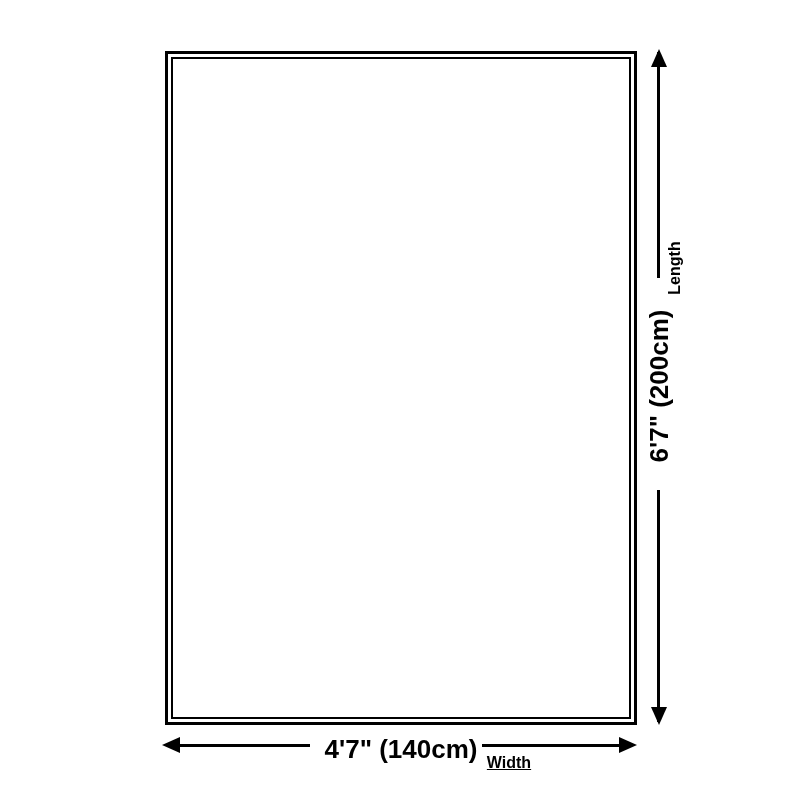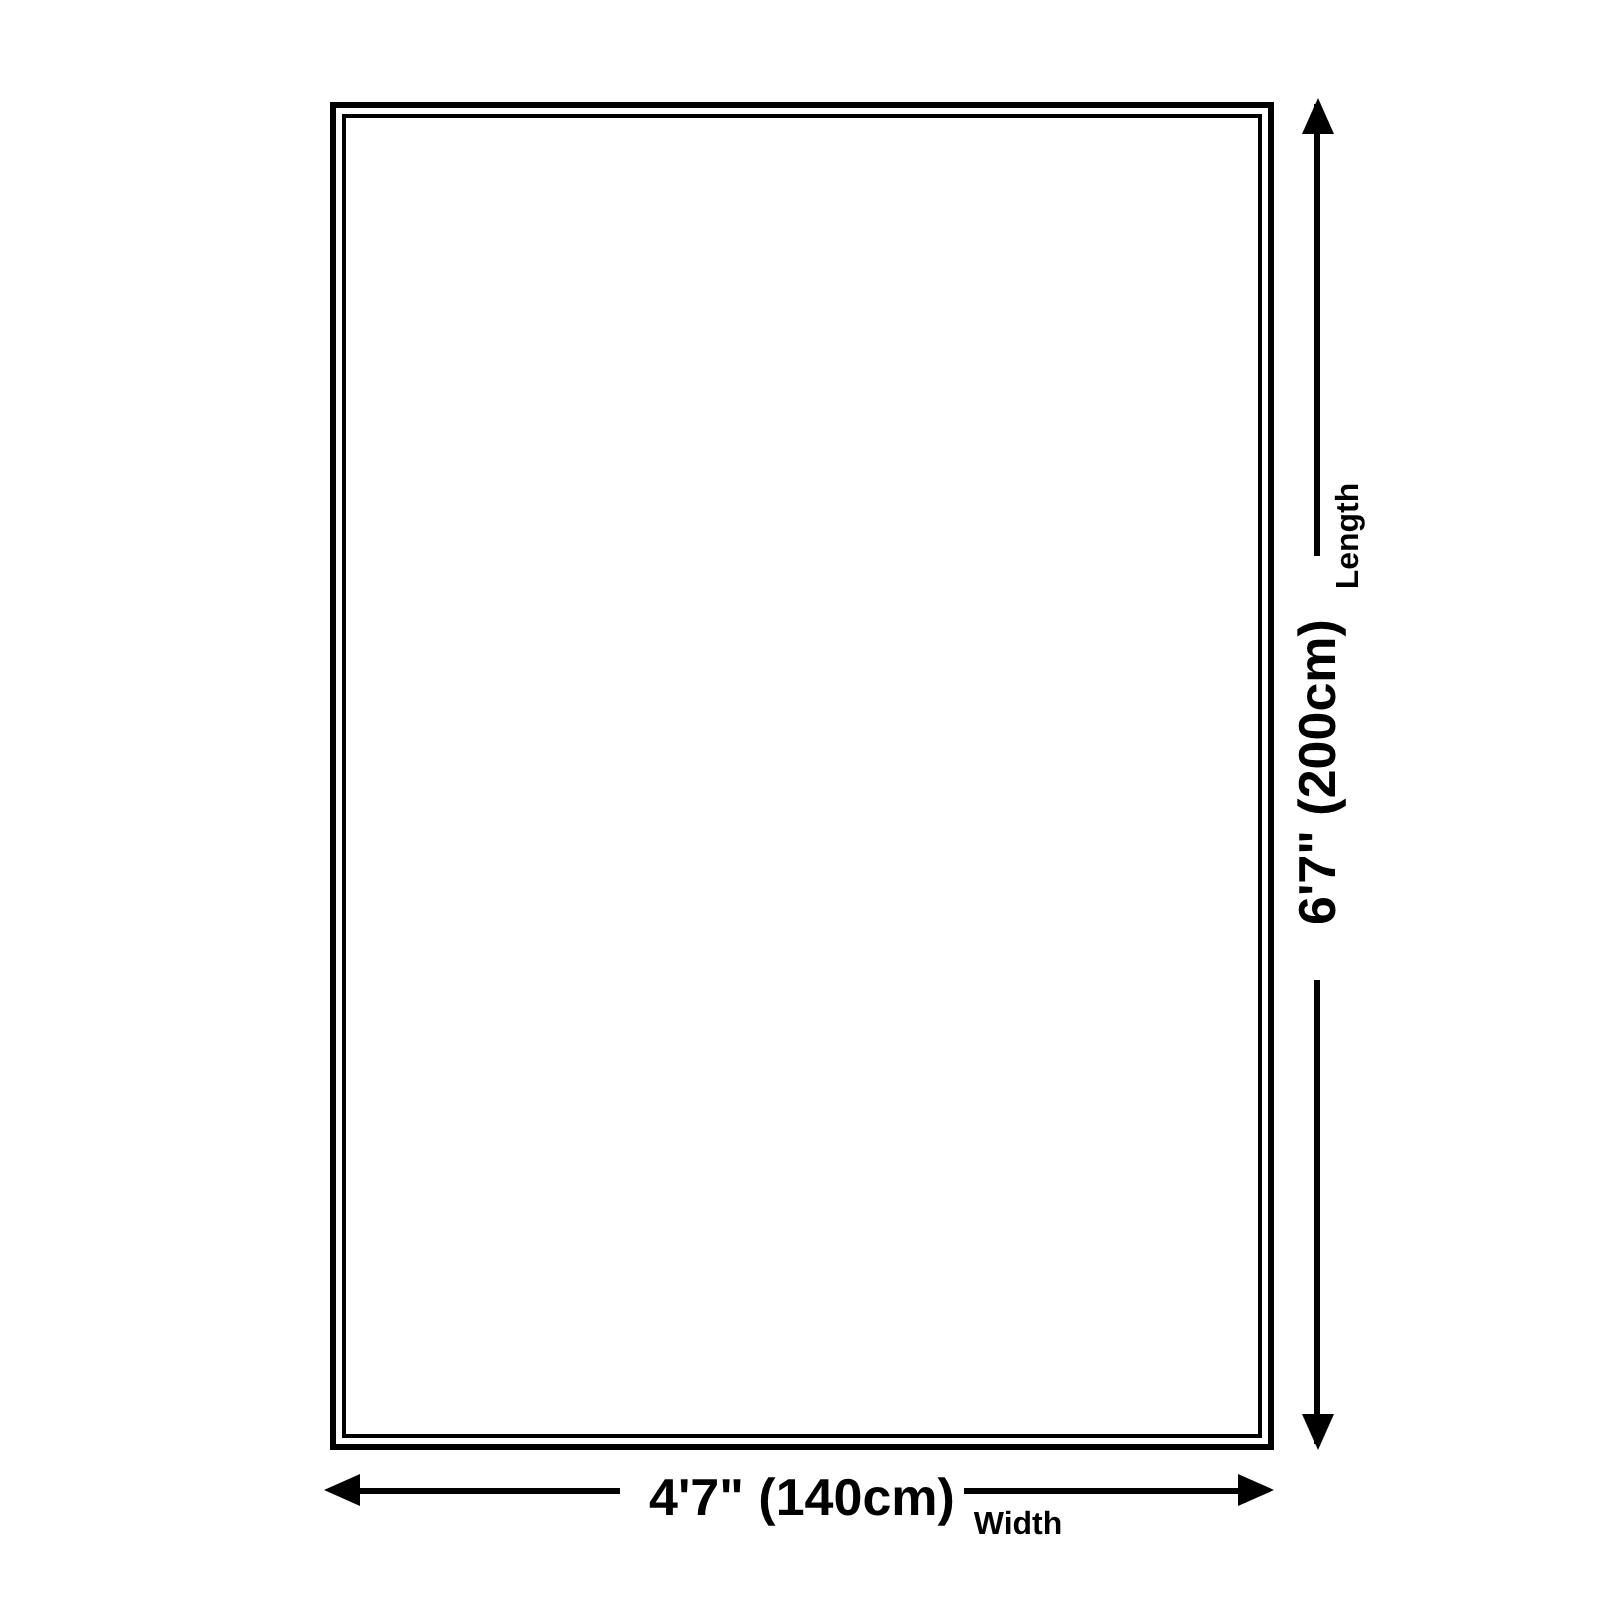--- a/index.html
+++ b/index.html
@@ -78,21 +78,21 @@
     font-weight: 700;
     white-space: nowrap;
     transform: translate(-50%, -50%);
   }
   .dim-value { font-size: 26px; letter-spacing: 0px; }
   .dim-label { font-size: 16px; }
   .rot { transform: translate(-50%, -50%) rotate(-90deg); }
   .length-value { left: 659px; top: 386px; }
   .length-label { left: 675px; top: 268px; }
   .width-value  { left: 401px; top: 749px; }
-  .width-label  { left: 509px; top: 763px; }
+  .width-label  { left: 509px; top: 763px; text-decoration: underline; }
 </style>
 </head>
 <body>
 
 <div class="canvas">
 
   <div class="rug-outer">
     <div class="rug-inner"></div>
   </div>
 

